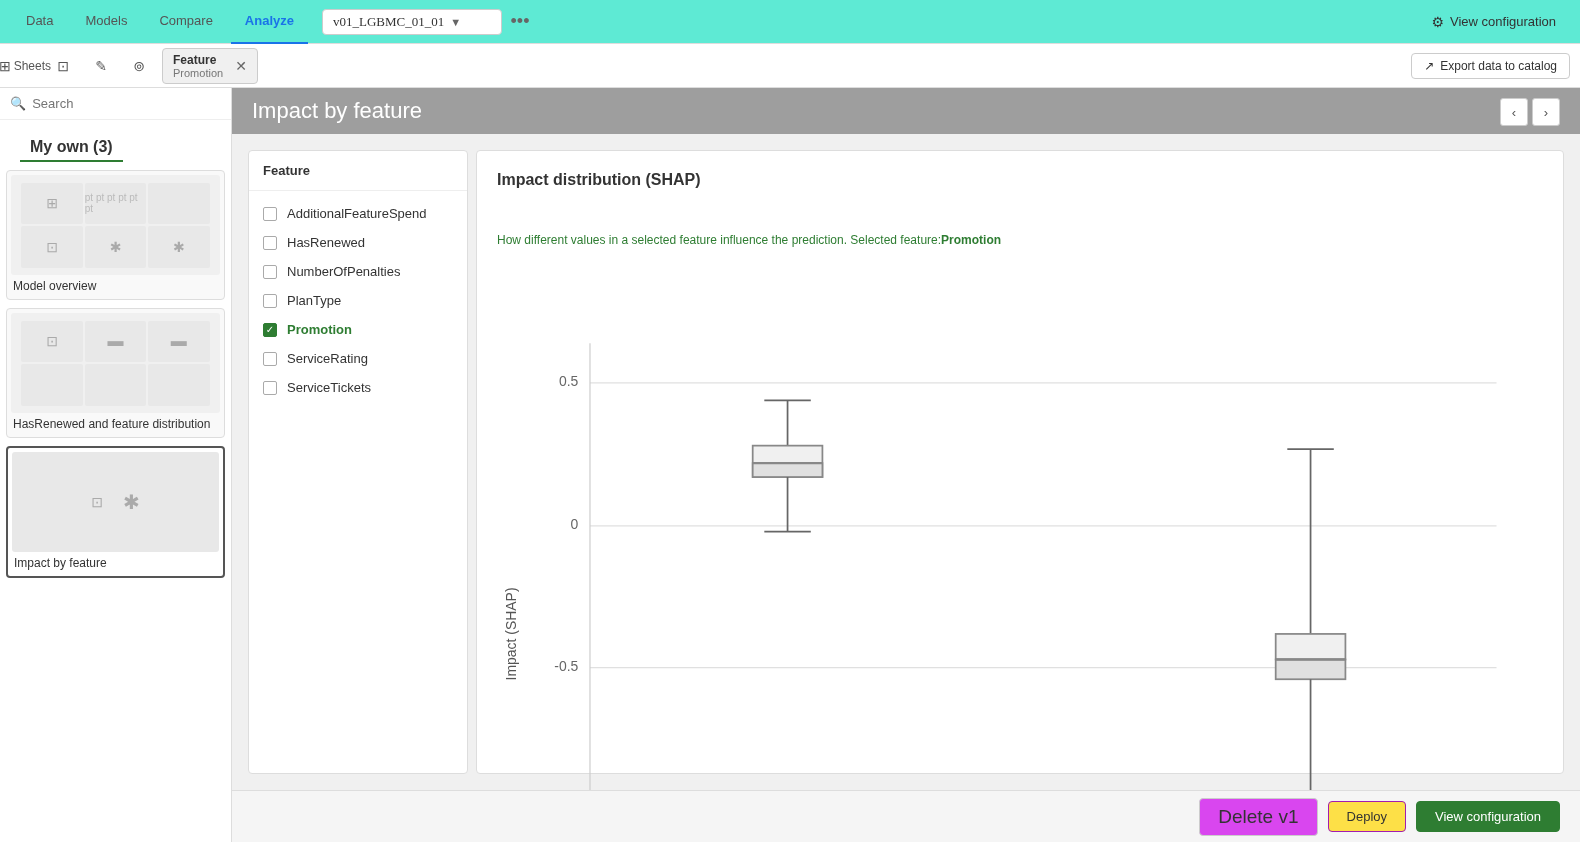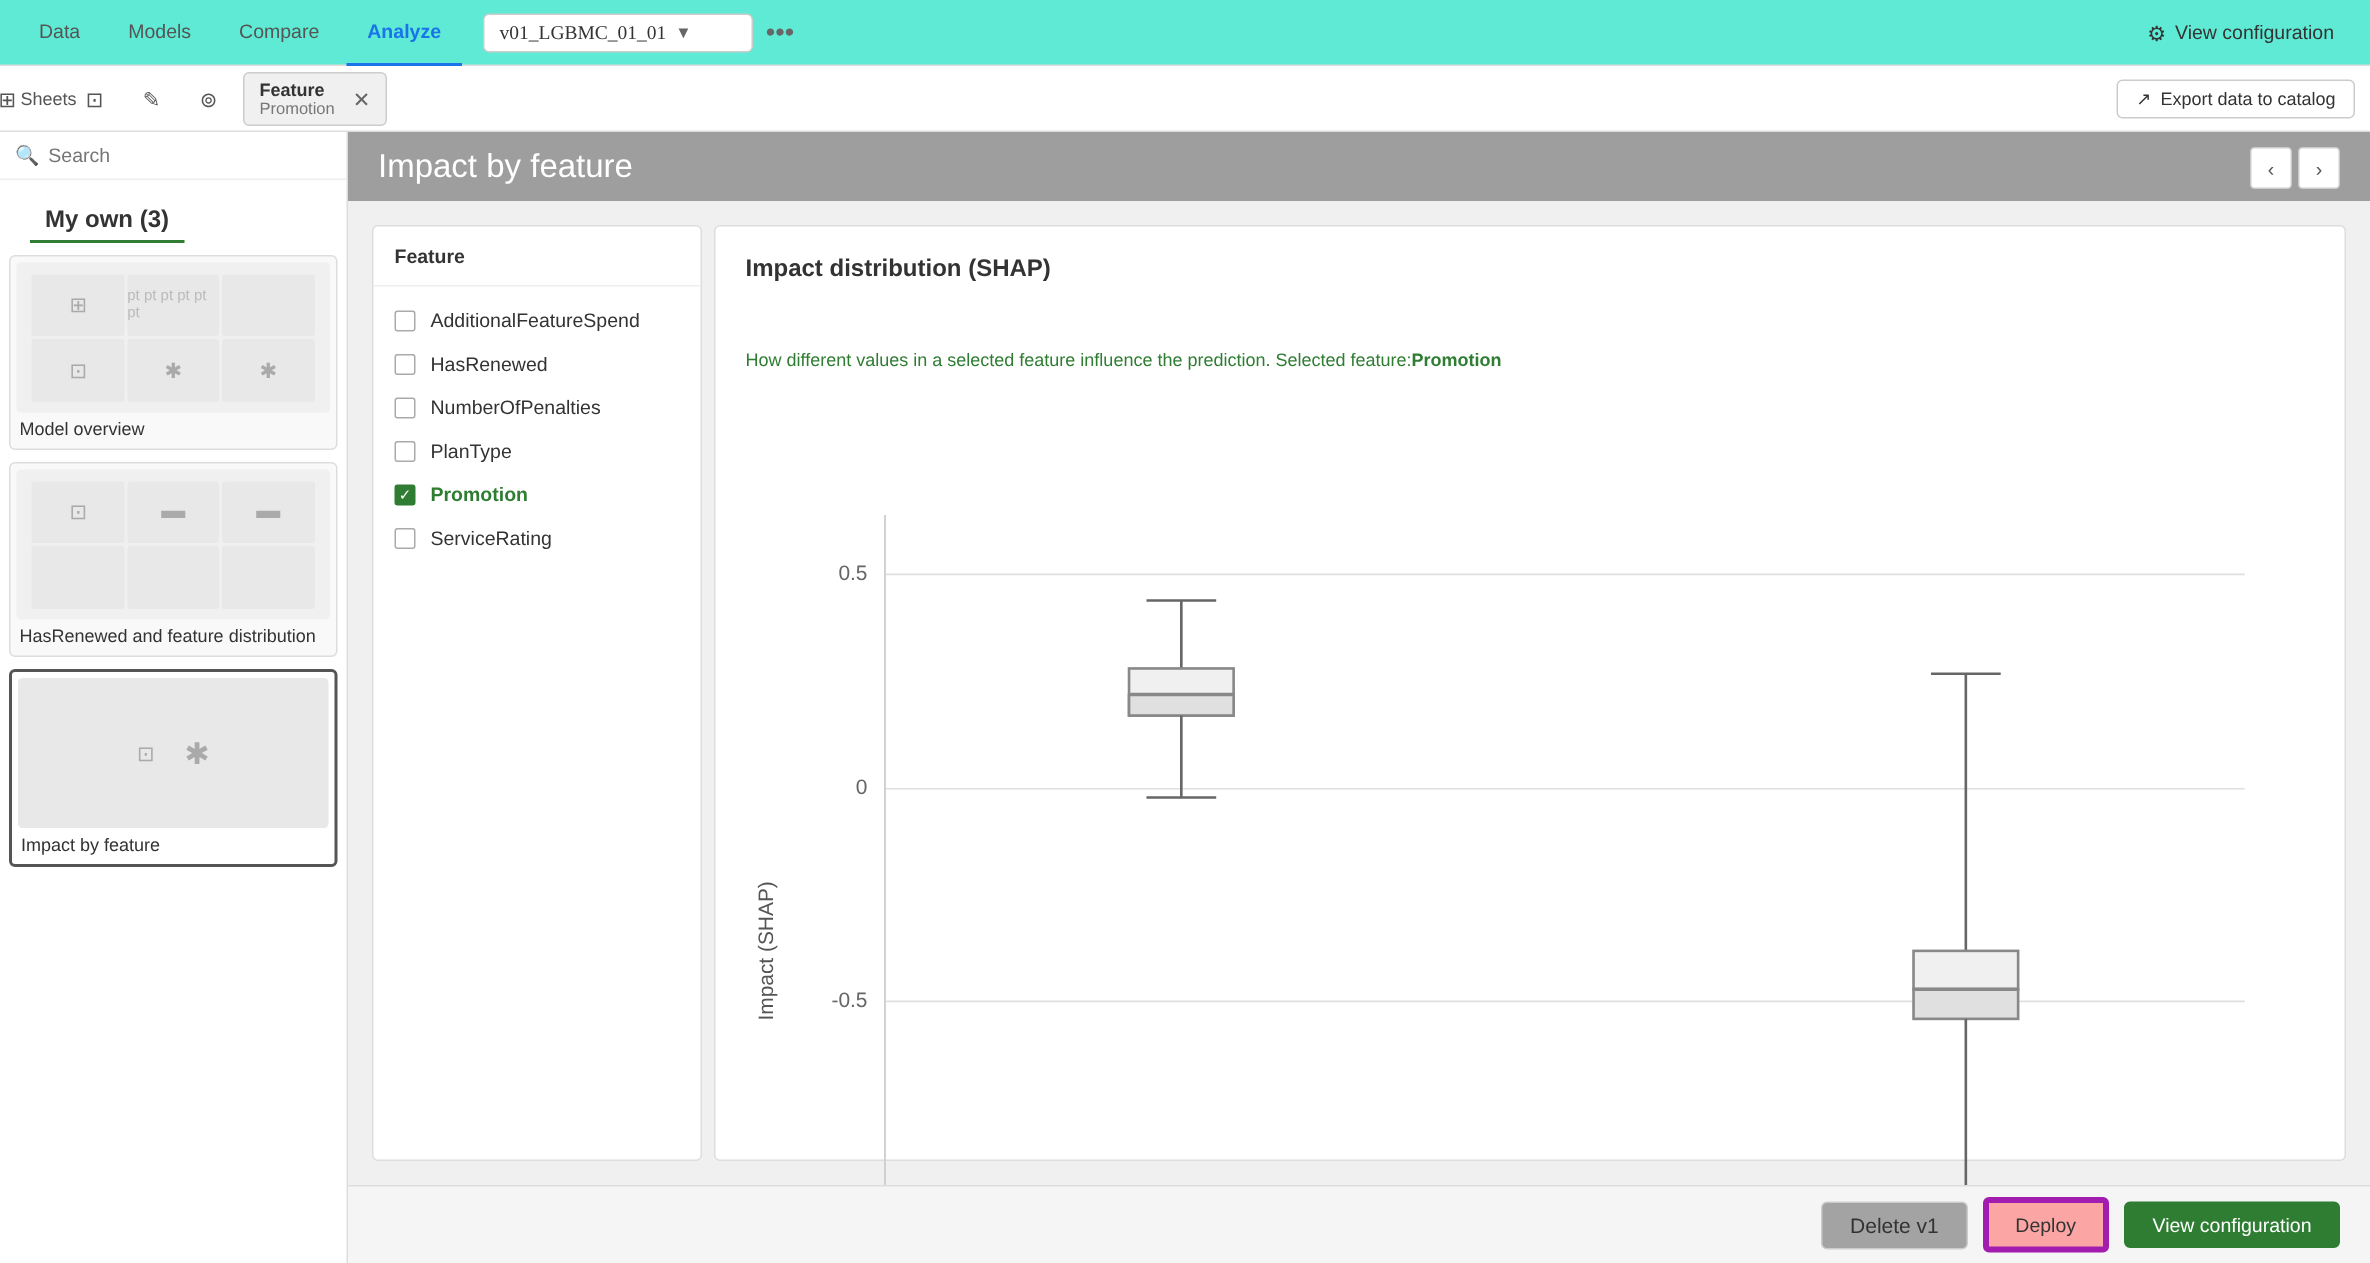--- a/index.html
+++ b/index.html
@@ -58,22 +58,22 @@
     .chart-area { flex: 1; background: #fff; border: 1px solid #ddd; margin: 16px 16px 16px 8px; border-radius: 4px; padding: 20px 20px 20px 20px; display: flex; flex-direction: column; gap: 40px; }
     .chart-title { font-size: 16px; font-weight: 600; color: #333; margin-bottom: 4px; }
     .chart-subtitle { font-size: 12px; color: #555; margin-bottom: 20px; }
     .chart-subtitle span { color: #2e7d32; }
 
     
     .chart-svg-container { flex: 1; position: relative; }
 
     
     .bottom-bar { height: 52px; background: #f5f5f5; border-top: 1px solid #ddd; display: flex; align-items: center; justify-content: flex-end; padding: 0 20px; gap: 10px; }
-    .delete-btn { padding: 7px 18px; border: 1px solid #ccc; border-radius: 4px; background: #a3a3a3; cursor: pointer; font-size: 14px; color: #333; }
-    .deploy-btn { padding: 7px 18px; border: 4px solid #a21caf; border-radius: 4px; background: #fca5a5; cursor: pointer; font-size: 13px; color: #333; }
+    .delete-btn { padding: 7px 18px; border: 1px solid #ccc; border-radius: 4px; background: #d946ef; cursor: pointer; font-size: 19px; color: #333; }
+    .deploy-btn { padding: 7px 18px; border: 1px solid #a21caf; border-radius: 4px; background: #fde047; cursor: pointer; font-size: 13px; color: #333; }
     .view-config-btn2 { padding: 7px 18px; border: 1px solid #2e7d32; border-radius: 4px; background: #2e7d32; cursor: pointer; font-size: 13px; color: #fff; }
 
     
     .nav-arrows { display: flex; align-items: center; gap: 4px; position: absolute; right: 20px; top: 10px; }
     .nav-arrow { width: 28px; height: 28px; border: 1px solid #ccc; border-radius: 3px; display: flex; align-items: center; justify-content: center; cursor: pointer; color: #555; background: #fff; }
     .page-header-wrapper { position: relative; }
   </style>
 </head>
 <body>
 
@@ -226,20 +226,24 @@
           <div class="feature-item">
             <div class="feature-checkbox checked">✓</div>
             <span class="feature-name active">Promotion</span>
           </div>
 
           <div class="feature-item">
             <div class="feature-checkbox"></div>
             <span class="feature-name">ServiceRating</span>
           </div>
 
+          <div class="feature-item">
+            <div class="feature-checkbox"></div>
+            <span class="feature-name">ServiceTickets</span>
+          </div>
 
         </div>
       </div>
 
       <div class="chart-area">
         <div class="chart-title">Impact distribution (SHAP)</div>
         <div class="chart-subtitle">
           <span>How different values in a selected feature influence the prediction. Selected feature:</span><span style="color:#2e7d32; font-weight:600;">Promotion</span>
         </div>
 

